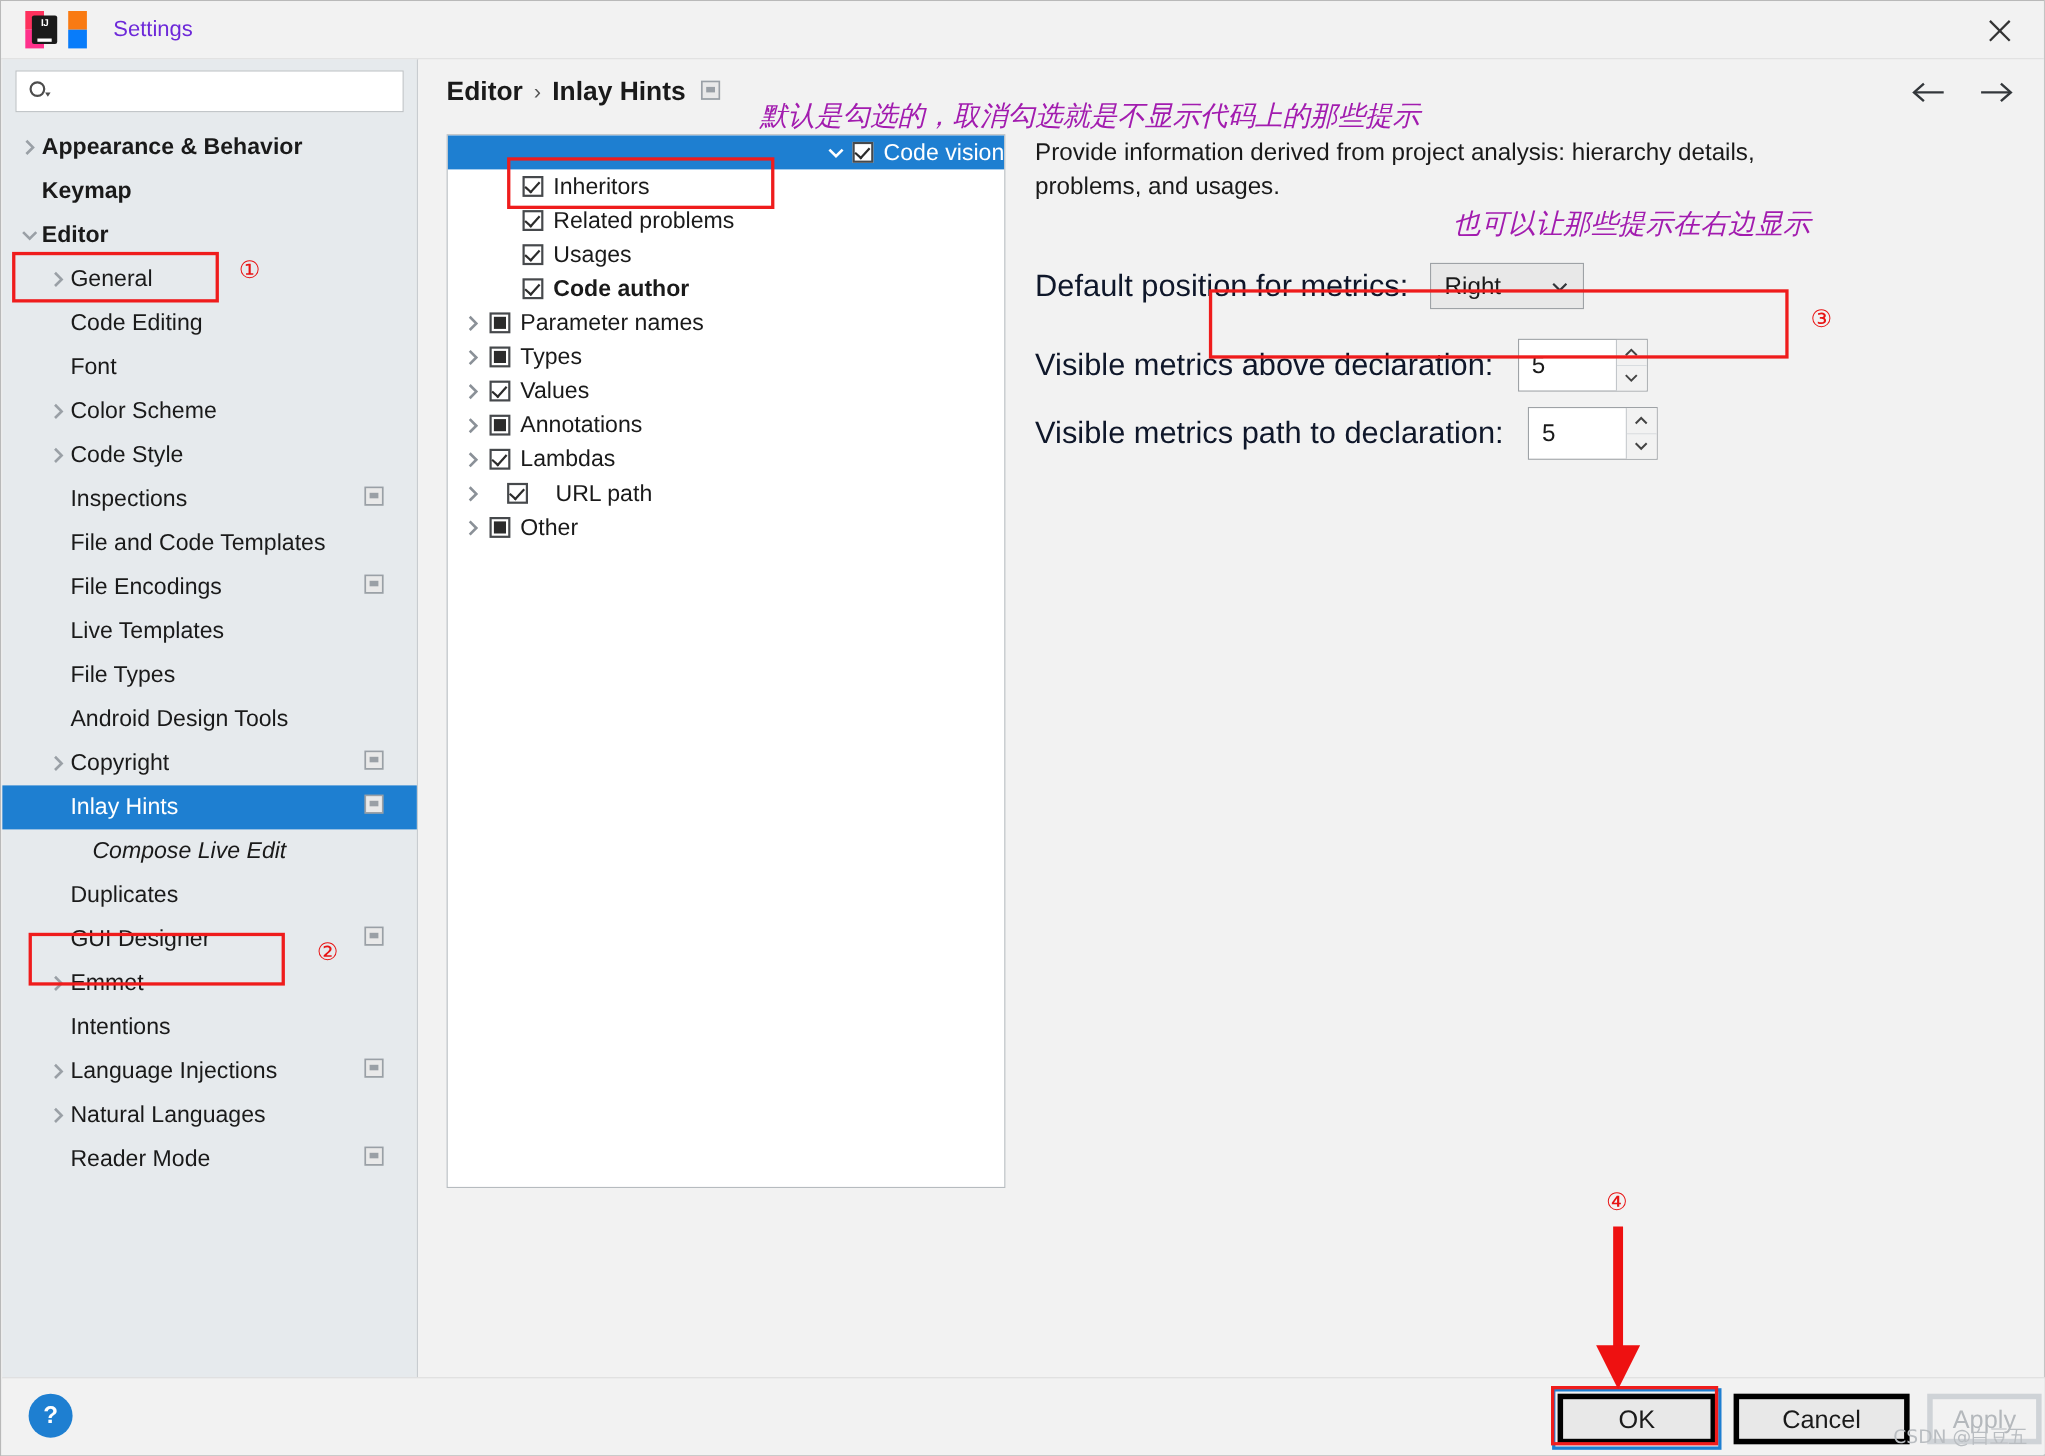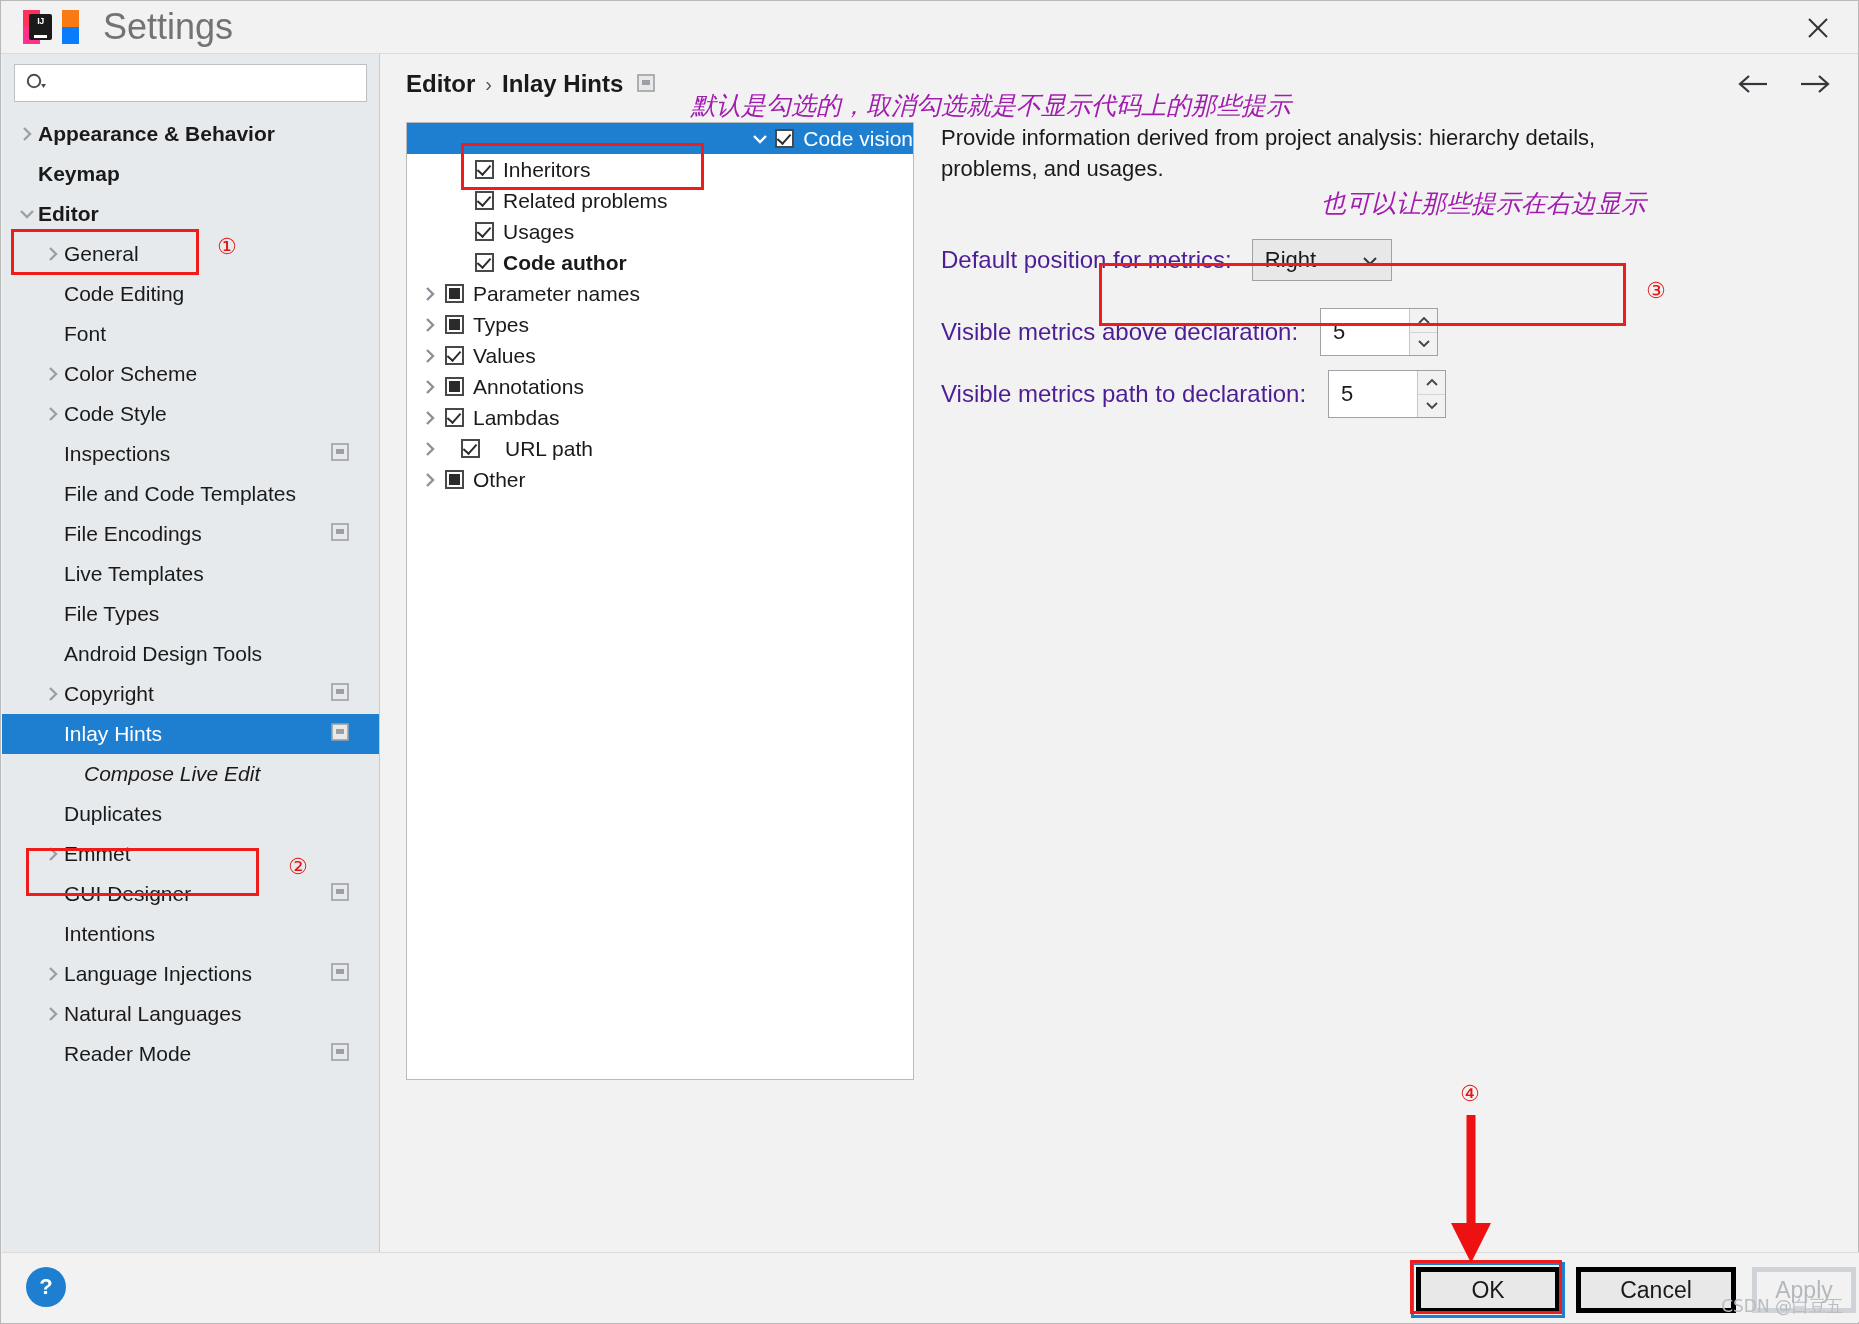--- a/index.html
+++ b/index.html
@@ -39,21 +39,21 @@
     color:#fff; font-size:9px; font-weight:bold;
     font-family:"Liberation Sans", sans-serif;
     display:flex; align-items:flex-start; justify-content:center;
     padding-top:2px; letter-spacing:-0.5px;
   }
   .ij-logo .bar {
     position:absolute; left:11px; bottom:6px; width:13px; height:3px; background:#fff;
   }
   .title-text {
     margin-left: 24px;
-    font-size: 36px; color: #737373;
+    font-size: 20px; color: #6d28d9;
     font-family: "Liberation Sans", sans-serif;
   }
   .close-btn {
     position: absolute; right: 18px; top: 8px;
     width: 44px; height: 38px;
     display: flex; align-items: center; justify-content: center;
     cursor: pointer;
   }
   .close-btn svg { display:block; }
 
@@ -195,21 +195,21 @@
   .detail-desc {
     font-size: 22px; line-height: 31px; color: #1a1a1a;
     width: 700px;
     font-family: "Liberation Sans", sans-serif;
   }
   .field-row {
     display: flex; align-items: center;
     height: 44px; margin-top: 22px;
   }
   .field-label {
-    font-size: 24px; color: #4c1d95;
+    font-size: 28px; color: #0f172a;
     font-family: "Liberation Sans", sans-serif;
     white-space: nowrap;
   }
   .combo {
     width: 140px; height: 42px;
     background: #e8e8e8; border: 1px solid #9ea2a6;
     display: flex; align-items: center; justify-content: space-between;
     padding: 0 12px;
     font-size: 22px; color: #1a1a1a;
     cursor: pointer;
@@ -428,34 +428,34 @@
         </div>
         <div class="tree-row" style="padding-left: 60px; font-style: italic;">
           <span class="tw"></span>
           <span class="lbl">Compose Live Edit</span>
         </div>
         <div class="tree-row" style="padding-left: 40px;">
           <span class="tw"></span>
           <span class="lbl">Duplicates</span>
         </div>
         <div class="tree-row" style="padding-left: 40px;">
-          <span class="tw">
-            <svg width="14" height="18" viewBox="0 0 14 18">
-              <polyline points="4,3 10,9 4,15" fill="none" stroke="currentColor" stroke-width="2.4"></polyline>
-            </svg>
-          </span>
-          <span class="lbl">Emmet</span>
-        </div>
-        <div class="tree-row" style="padding-left: 40px;">
           <span class="tw"></span>
           <span class="lbl">GUI Designer</span>
           <span class="badge-icon"><svg width="18" height="18" viewBox="0 0 18 18">
               <rect x="1" y="1" width="16" height="16" fill="#e9e9e9" stroke="#9aa0a6" stroke-width="1.6"></rect>
               <rect x="5" y="6" width="8" height="5" fill="#9aa0a6"></rect>
             </svg></span>
+        </div>
+        <div class="tree-row" style="padding-left: 40px;">
+          <span class="tw">
+            <svg width="14" height="18" viewBox="0 0 14 18">
+              <polyline points="4,3 10,9 4,15" fill="none" stroke="currentColor" stroke-width="2.4"></polyline>
+            </svg>
+          </span>
+          <span class="lbl">Emmet</span>
         </div>
         <div class="tree-row" style="padding-left: 40px;">
           <span class="tw"></span>
           <span class="lbl">Intentions</span>
         </div>
         <div class="tree-row" style="padding-left: 40px;">
           <span class="tw">
             <svg width="14" height="18" viewBox="0 0 14 18">
               <polyline points="4,3 10,9 4,15" fill="none" stroke="currentColor" stroke-width="2.4"></polyline>
             </svg>

